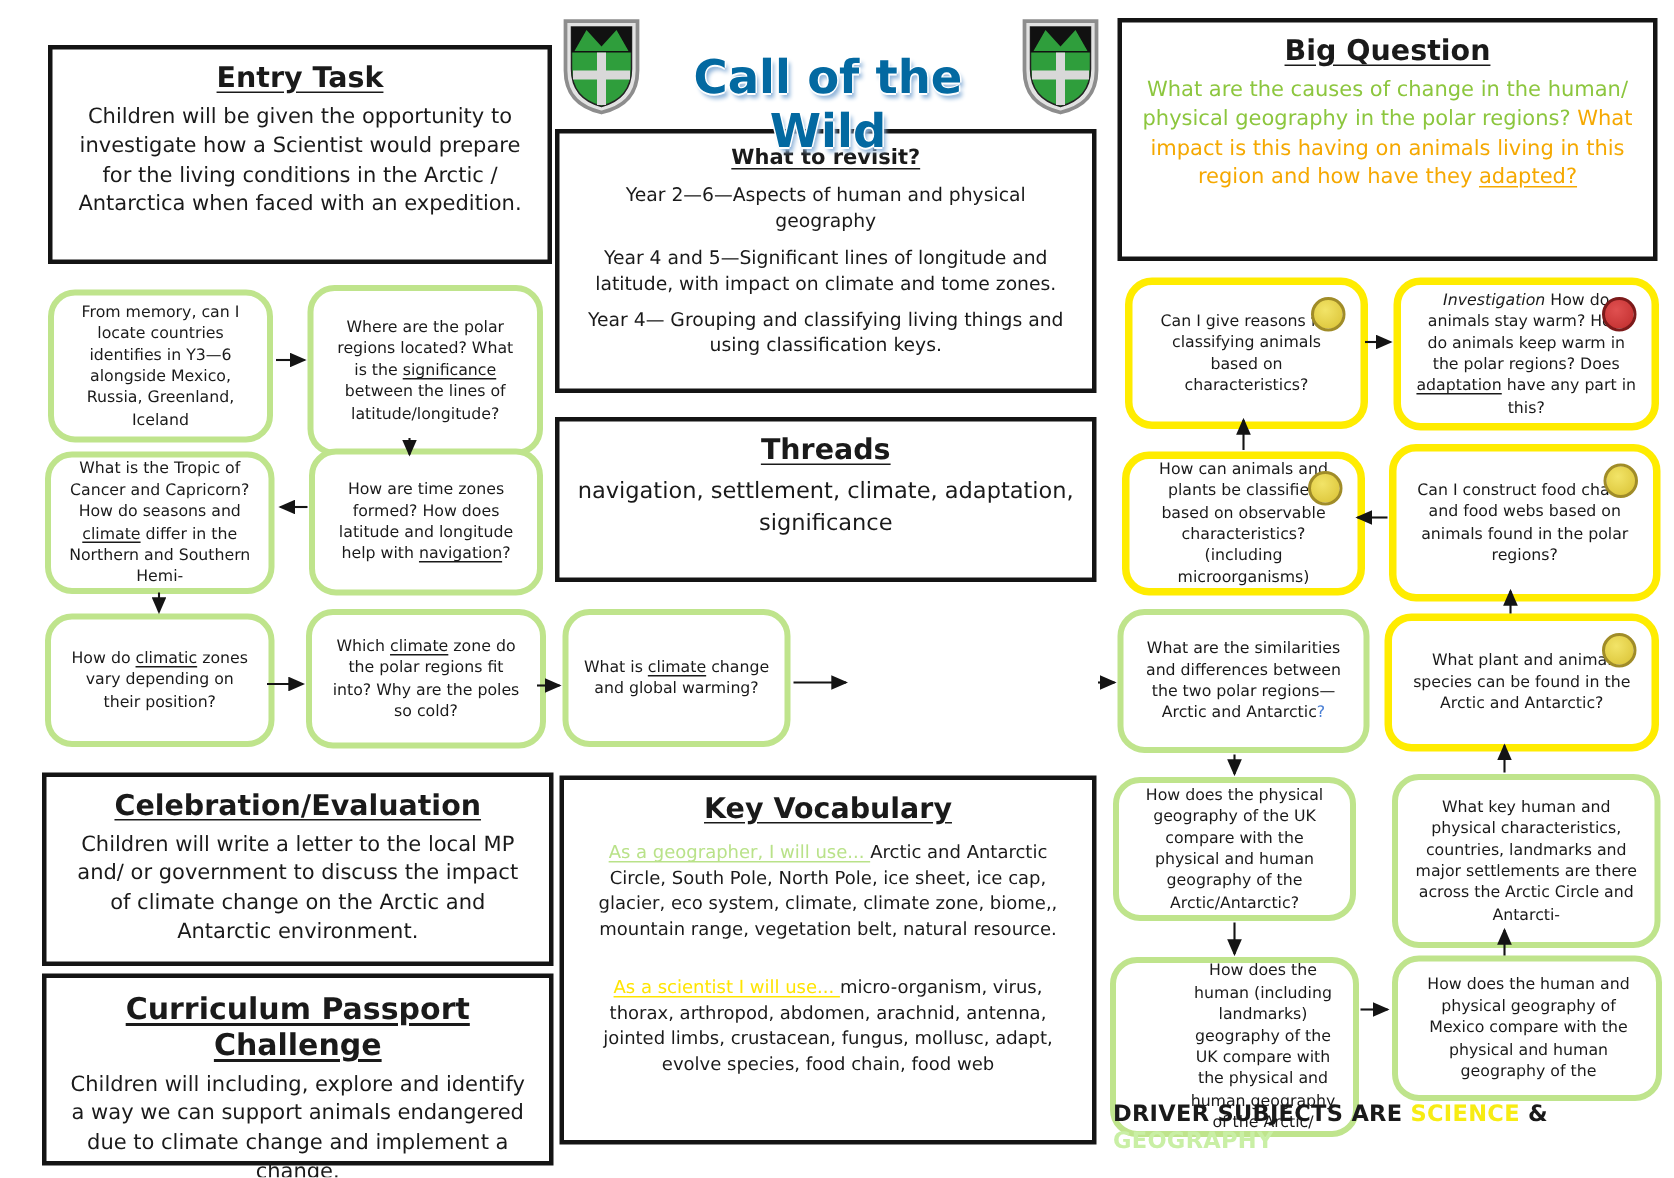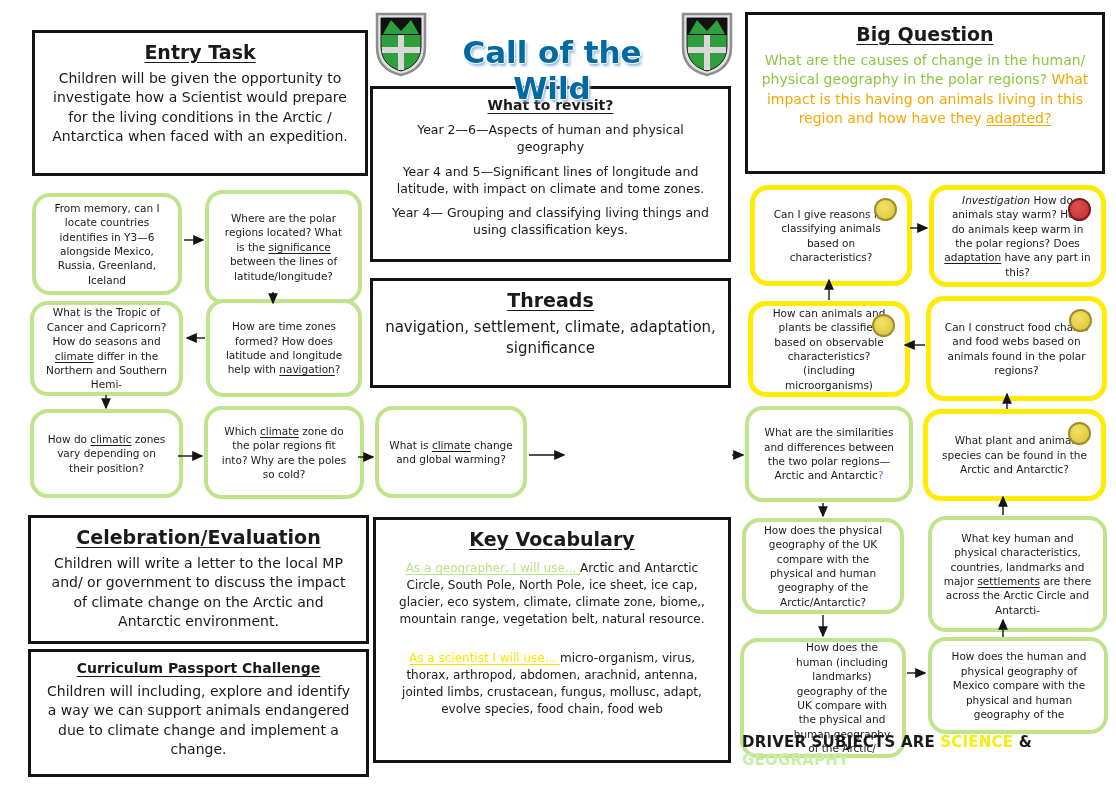--- a/index.html
+++ b/index.html
@@ -63,21 +63,21 @@
     <h2>Threads</h2>
     <p style="font-size:15px;">navigation, settlement, climate, adaptation, significance</p>
   </section>
 
   <section class="blackbox" style="left:28px;top:515px;width:341px;height:129px;">
     <h2>Celebration/Evaluation</h2>
     <p>Children will write a letter to the local MP and/ or government to discuss the impact of climate change on the Arctic and Antarctic environment.</p>
   </section>
 
   <section class="blackbox" style="left:28px;top:649px;width:341px;height:128px;">
-    <h2 style="font-size:14px;">Curriculum Passport Challenge</h2>
+    <h2 style="font-size:20px;">Curriculum Passport Challenge</h2>
     <p>Children will including, explore and identify a way we can support animals endangered due to climate change and implement a change.</p>
   </section>
 
   <section class="blackbox vocab" style="left:373px;top:517px;width:358px;height:246px;">
     <h2>Key Vocabulary</h2>
     <p><span style="text-decoration: underline; text-underline-offset: 2px; color: rgb(185, 226, 137);">As a geographer, I will use...  </span><span>Arctic and Antarctic Circle, South Pole, North Pole, ice sheet, ice cap, glacier, eco system, climate, climate zone, biome,, mountain range, vegetation belt, natural resource.</span></p>
     <p style="margin-top:22px;"><span style="text-decoration: underline; text-underline-offset: 2px; color: rgb(255, 228, 0);">As a scientist I will use...  </span><span>micro-organism, virus, thorax, arthropod, abdomen, arachnid, antenna, jointed limbs, crustacean, fungus, mollusc, adapt, evolve species, food chain, food web</span></p>
   </section>
 
   <svg class="crest" style="left:374px;top:11px;" viewBox="0 0 54 66">
@@ -141,21 +141,21 @@
     <span class="dot dot-yellow"></span>
   </div>
 
   <div class="qbox green" style="left:745px;top:406px;width:168px;height:96px;border-radius:18px;">
     <p><span>What are the similarities and differences between the two polar regions— Arctic and Antarctic</span><span style="color: rgb(74, 127, 212);">?</span></p>
   </div>
   <div class="qbox green" style="left:742px;top:518px;width:162px;height:96px;">
     <p><span>How does the physical geography of the UK compare with the physical and human geography of the  Arctic/Antarctic?</span></p>
   </div>
   <div class="qbox green" style="left:928px;top:516px;width:179px;height:116px;">
-    <p><span>What key human and physical characteristics, countries, landmarks and major </span><span style="text-decoration: underline; text-underline-offset: 2px;">settlements</span><span> are there across the Arctic Circle and Antarcti-</span></p>
+    <p><span>What key human and physical characteristics, countries, landmarks and major </span><span style="text-underline-offset: 2px;">settlements</span><span> are there across the Arctic Circle and Antarcti-</span></p>
   </div>
   <div class="qbox green" style="left:740px;top:638px;width:166px;height:120px;padding-left:48px;">
     <p><span>How does the human  (including landmarks)  geography of the UK compare with the physical and human geography of the  Arctic/</span></p>
   </div>
   <div class="qbox green" style="left:928px;top:637px;width:180px;height:97px;padding-left:12px;">
     <p><span>How does the human  and physical geography of Mexico compare with the physical and human geography of the</span></p>
   </div>
 
   <div class="driver"><span>DRIVER SUBJECTS ARE </span><span style="color: rgb(247, 236, 19);">SCIENCE</span><span> &amp; </span><span style="color: rgb(201, 239, 165);">GEOGRAPHY</span></div>
 

